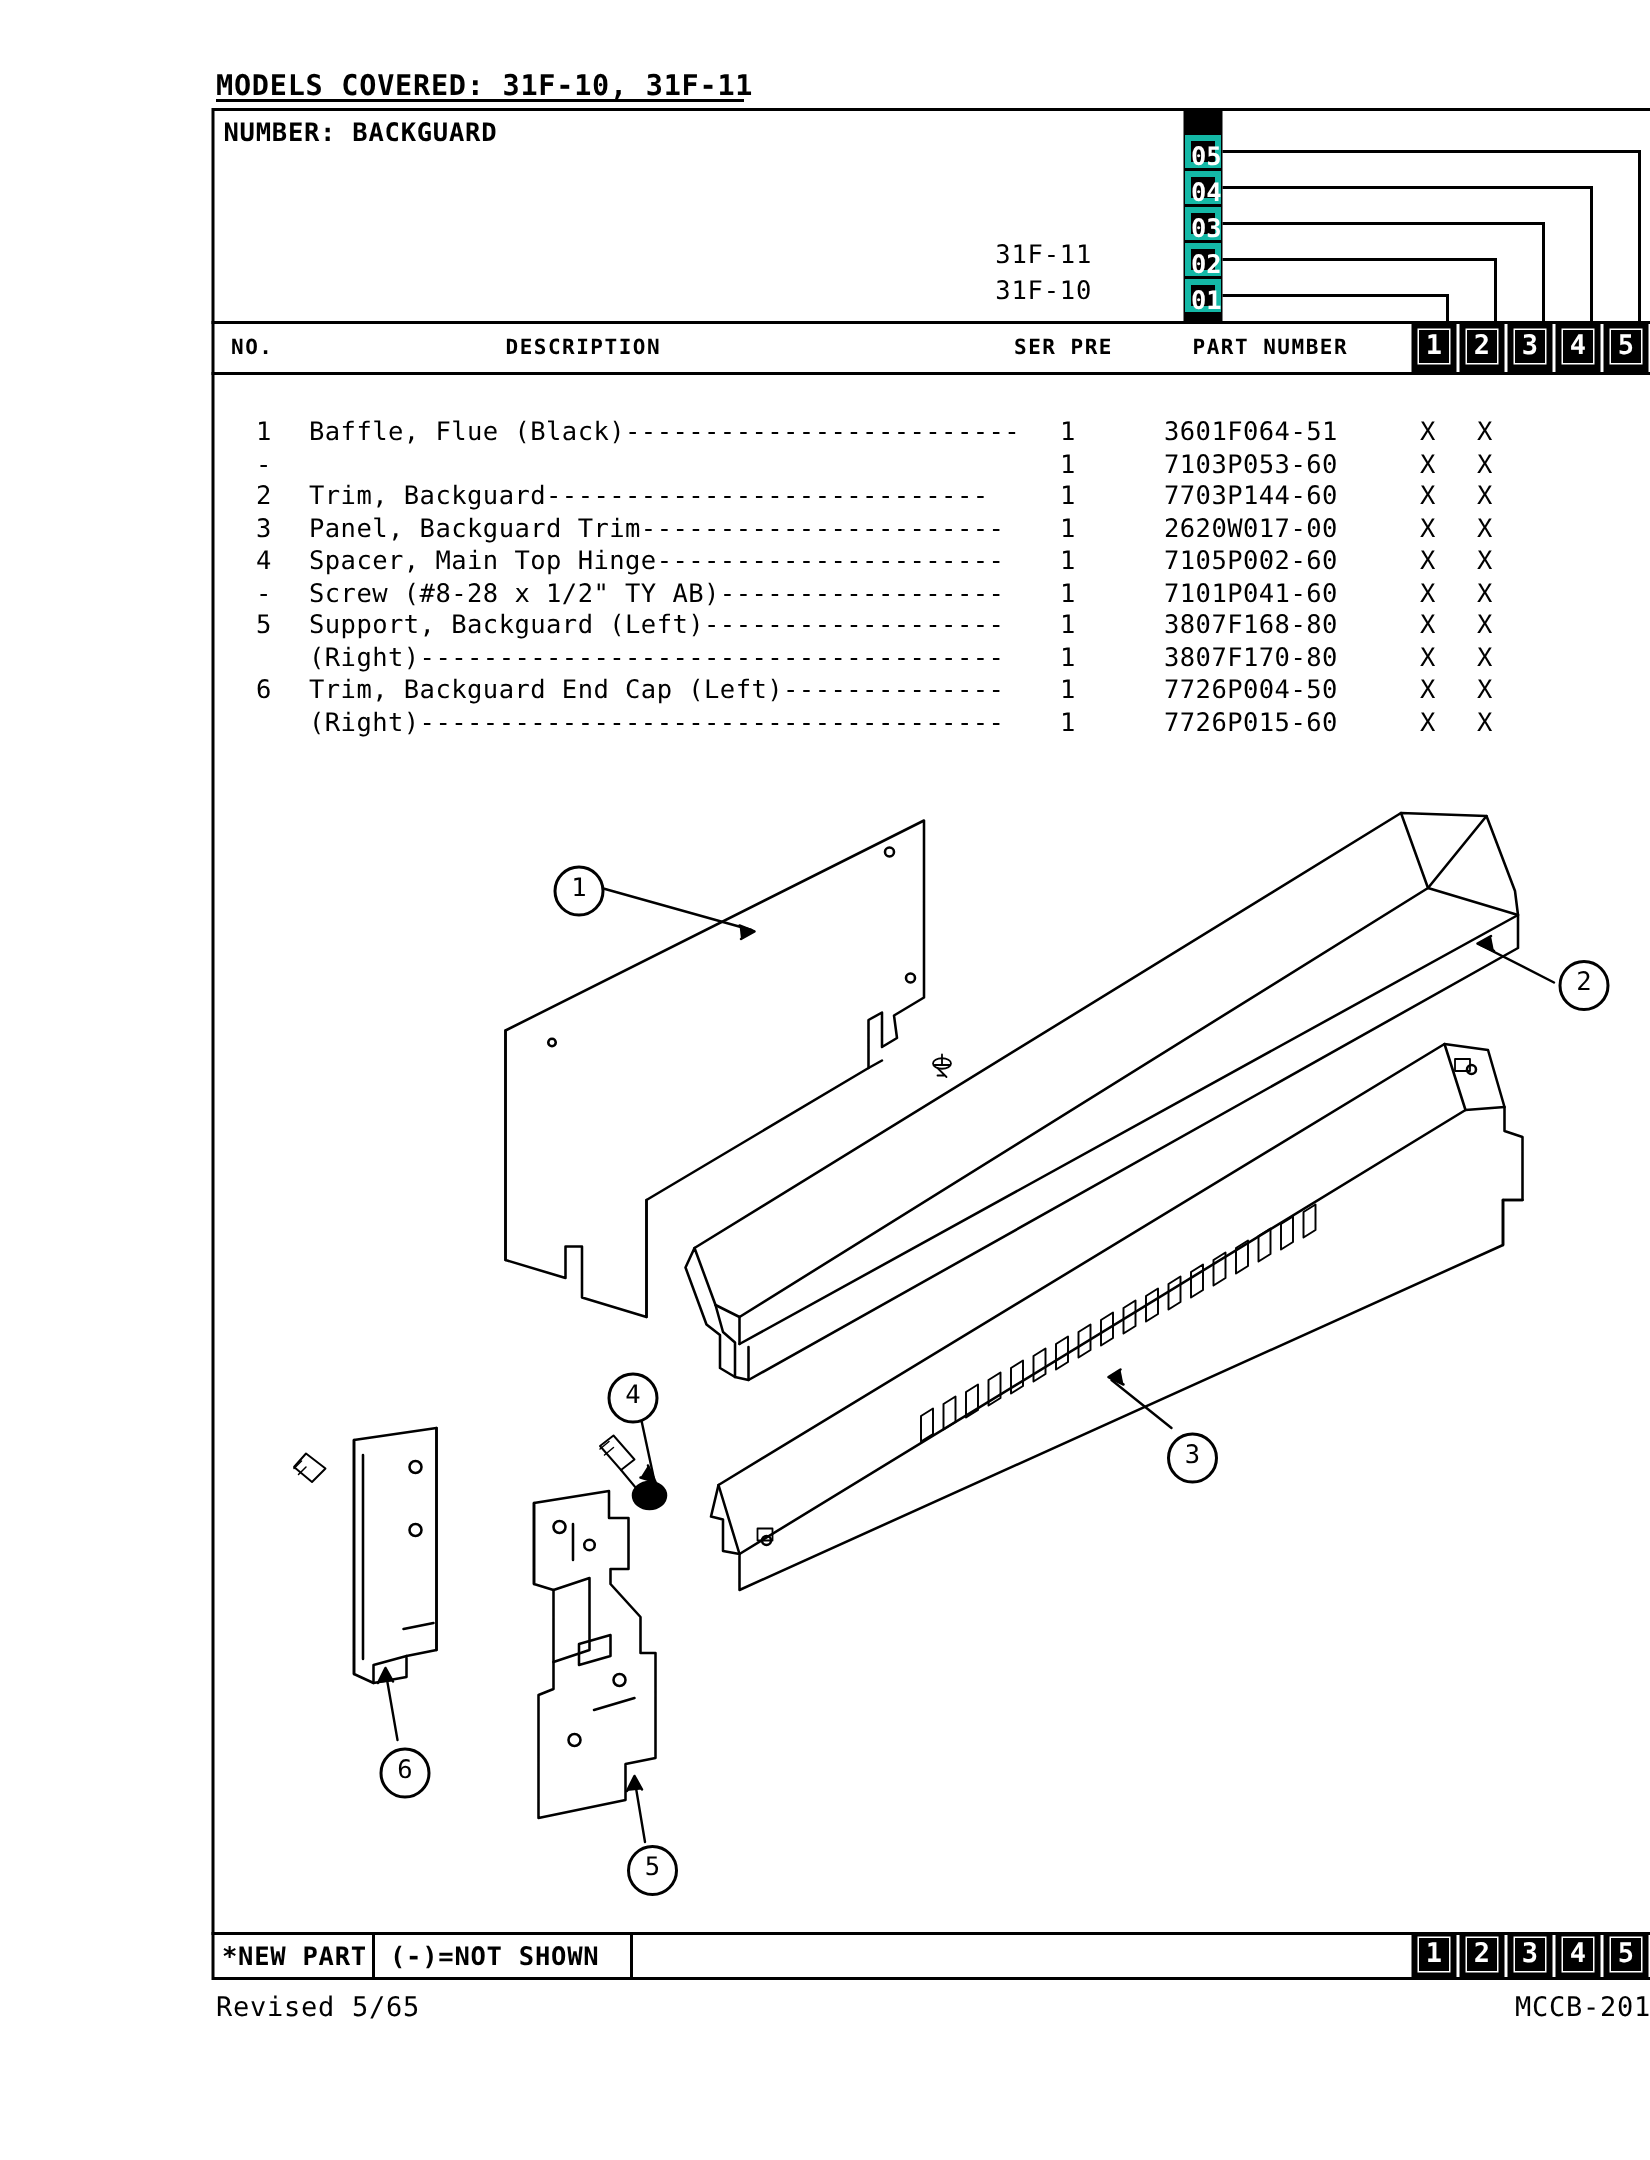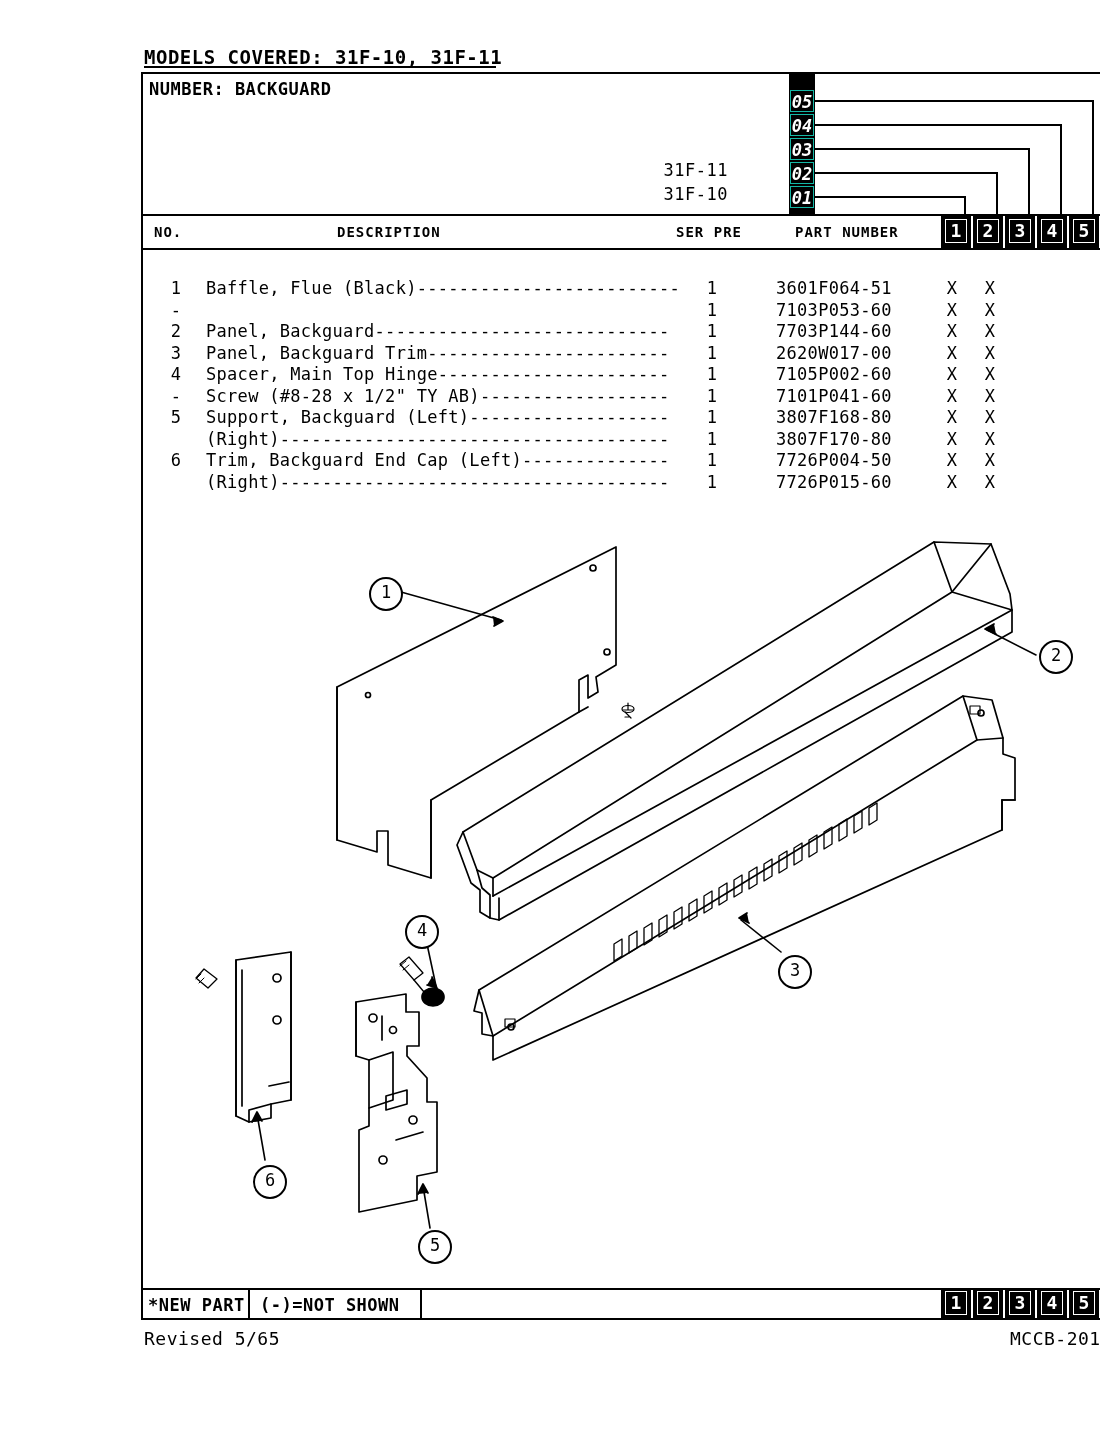--- a/index.html
+++ b/index.html
@@ -95,21 +95,21 @@
     left: 742px;
     width: 24px;
     height: 22px;
     color: #fff;
     font-size: 17px;
     font-weight: bold;
     text-align: center;
     line-height: 22px;
   }
   
-  .colnum.boxed { border: 1px solid #14b8a6; box-sizing: border-box; font-style: italic; }
+  .colnum.boxed { border: 4px solid #14b8a6; box-sizing: border-box; }
 
   
   .conn {
     position: absolute;
     background: #000;
   }
 
   
   .colhead {
     position: absolute;
@@ -303,21 +303,21 @@
     </div>
     <div class="prow">
       <span class="c-no">-</span>
       <span class="c-ser">1</span>
       <span class="c-part">7103P053-60</span>
       <span class="c-x1">X</span>
       <span class="c-x2">X</span>
     </div>
     <div class="prow">
       <span class="c-no">2</span>
-      <span class="c-desc">Panel, Backguard----------------------------</span>
+      <span class="c-desc">Trim, Backguard----------------------------</span>
       <span class="c-ser">1</span>
       <span class="c-part">7703P144-60</span>
       <span class="c-x1">X</span>
       <span class="c-x2">X</span>
     </div>
     <div class="prow">
       <span class="c-no">3</span>
       <span class="c-desc">Panel, Backguard Trim-----------------------</span>
       <span class="c-ser">1</span>
       <span class="c-part">2620W017-00</span>

